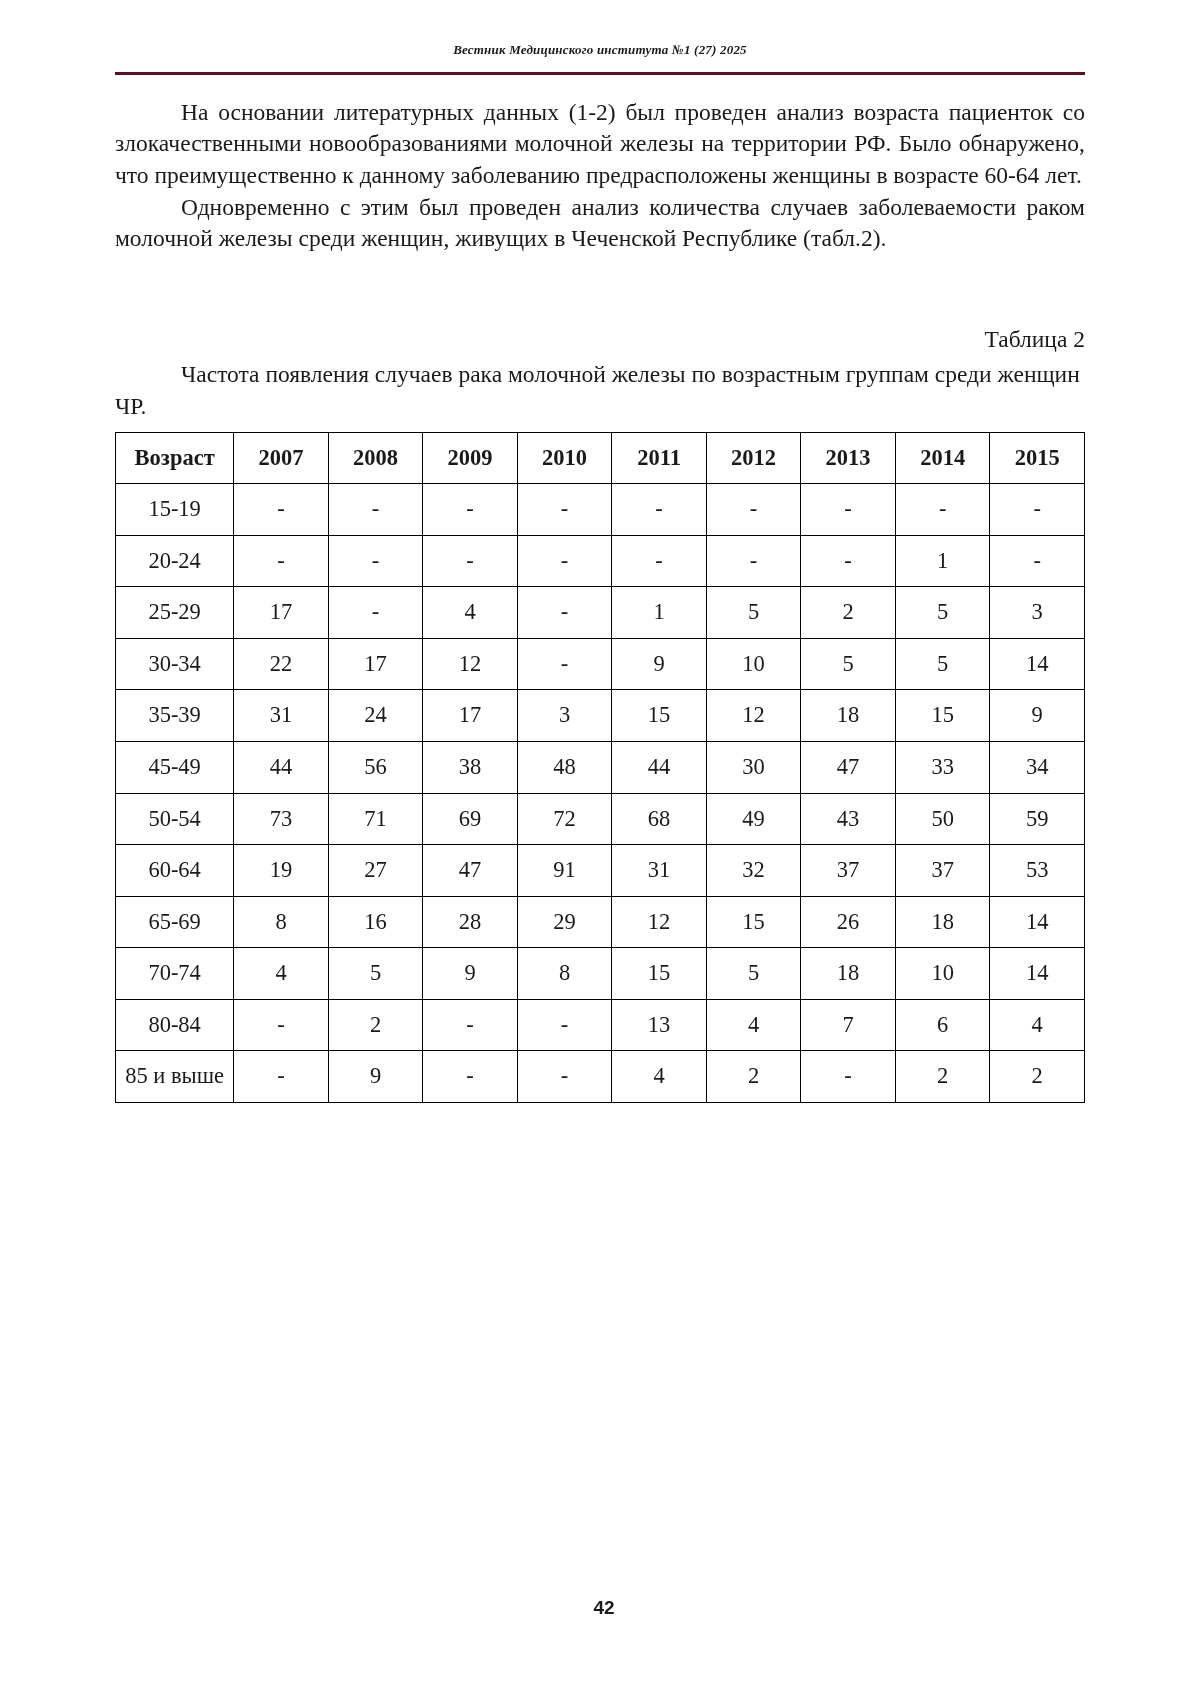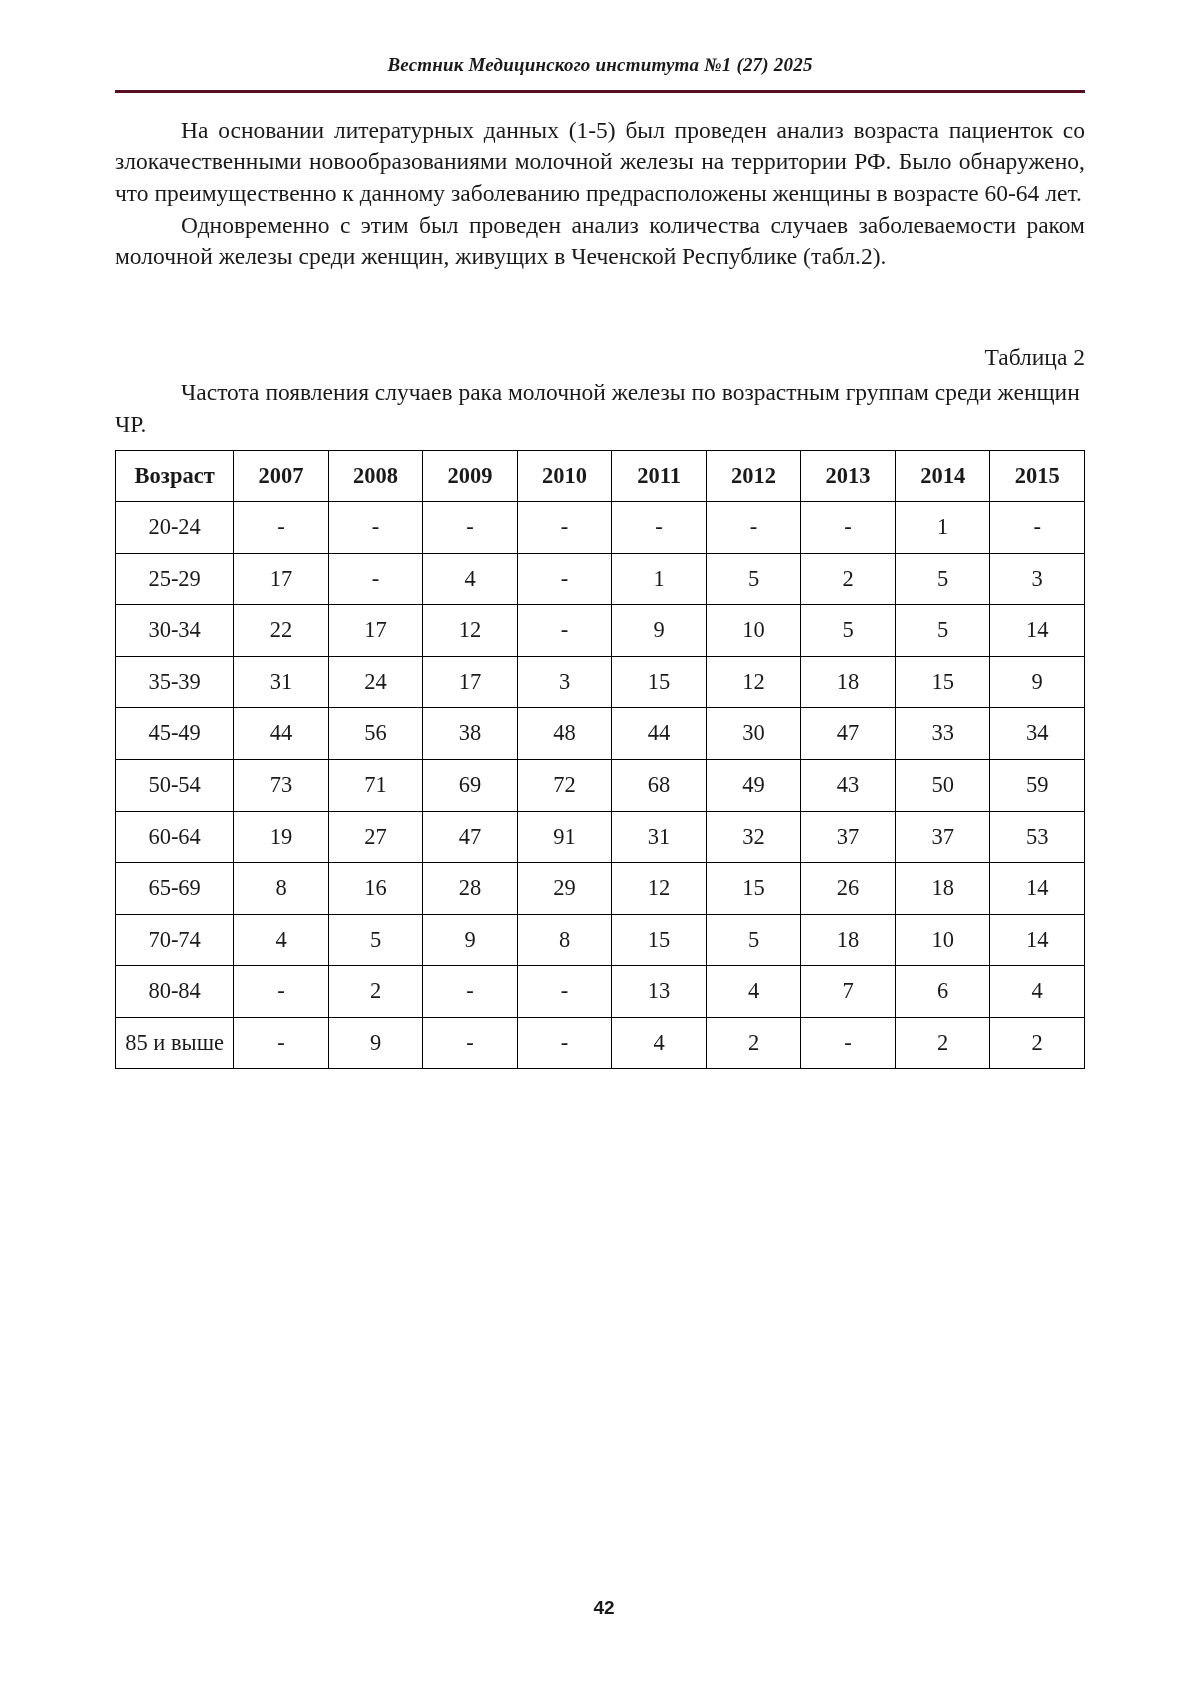--- a/index.html
+++ b/index.html
@@ -20,24 +20,24 @@
     width: 1200px;
     height: 1697px;
     box-sizing: border-box;
     padding: 0 115px;
   }
   .running-head {
     text-align: center;
     font-family: "Liberation Serif", serif;
     font-style: italic;
     font-weight: bold;
-    font-size: 19px;
+    font-size: 13px;
     letter-spacing: 0.2px;
     color: #1a1a1a;
-    padding-top: 54px;
+    padding-top: 42px;
   }
   .head-rule {
     border-bottom: 3px solid #5a1020;
     margin-top: 14px;
     margin-bottom: 22px;
   }
   p.body-text {
     font-size: 23.5px;
     line-height: 1.33;
     text-align: justify;
@@ -97,21 +97,21 @@
   }
 </style>
 </head>
 <body>
 
 <div class="page">
 
   <div class="running-head">Вестник Медицинского института №1 (27) 2025</div>
   <div class="head-rule"></div>
 
-  <p class="body-text">На основании литературных данных (1-5) был проведен анализ возраста пациенток со злокачественными новообразованиями молочной железы на территории РФ. Было обнаружено, что преимущественно к данному заболеванию предрасположены женщины в возрасте 60-64 лет.</p>
+  <p class="body-text">На основании литературных данных (1-2) был проведен анализ возраста пациенток со злокачественными новообразованиями молочной железы на территории РФ. Было обнаружено, что преимущественно к данному заболеванию предрасположены женщины в возрасте 60-64 лет.</p>
   <p class="body-text">Одновременно с этим был проведен анализ количества случаев заболеваемости раком молочной железы среди женщин, живущих в Чеченской Республике (табл.2).</p>
 
   <div class="table-number">Таблица 2</div>
   <div class="table-caption">Частота появления случаев рака молочной железы по возрастным группам среди женщин ЧР.</div>
 
   <table class="data-table">
     <colgroup>
       <col class="c-age">
       <col class="c-yr">
         <col class="c-yr">
@@ -132,20 +132,32 @@
         <th>2010</th>
         <th>2011</th>
         <th>2012</th>
         <th>2013</th>
         <th>2014</th>
         <th>2015</th>
       </tr>
     </thead>
     <tbody>
       <tr>
+        <td class="age-cell">15-19</td>
+        <td>-</td>
+        <td>-</td>
+        <td>-</td>
+        <td>-</td>
+        <td>-</td>
+        <td>-</td>
+        <td>-</td>
+        <td>-</td>
+        <td>-</td>
+      </tr>
+      <tr>
         <td class="age-cell">20-24</td>
         <td>-</td>
         <td>-</td>
         <td>-</td>
         <td>-</td>
         <td>-</td>
         <td>-</td>
         <td>-</td>
         <td>1</td>
         <td>-</td>

